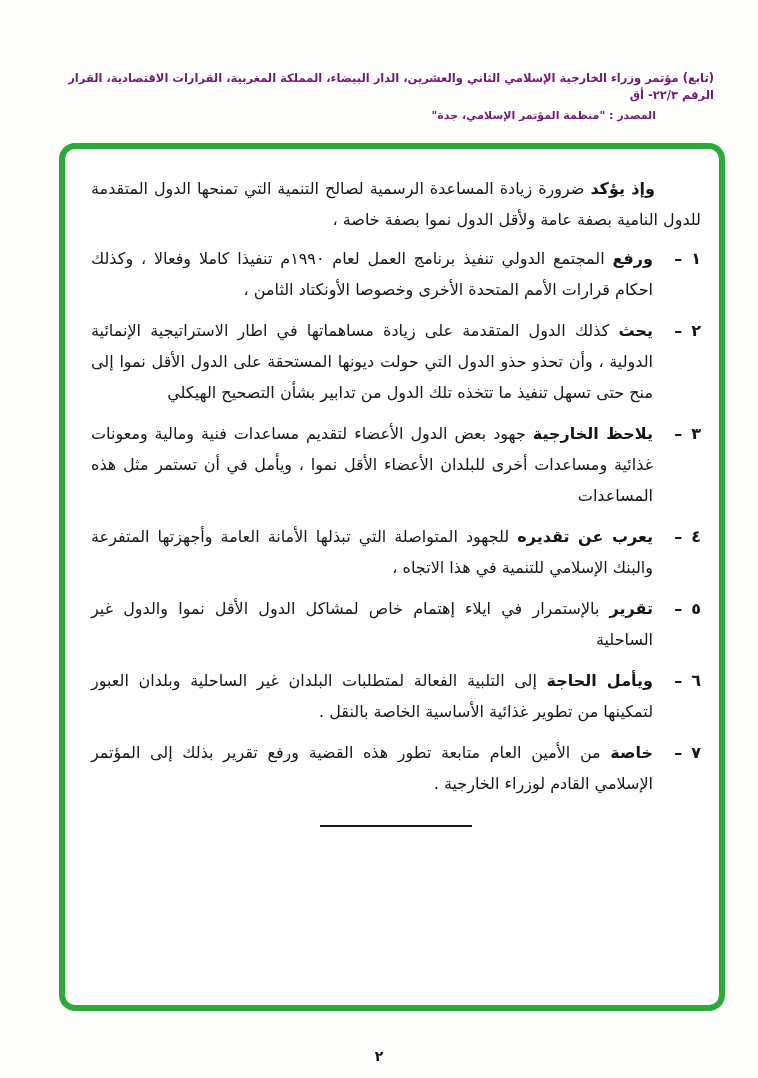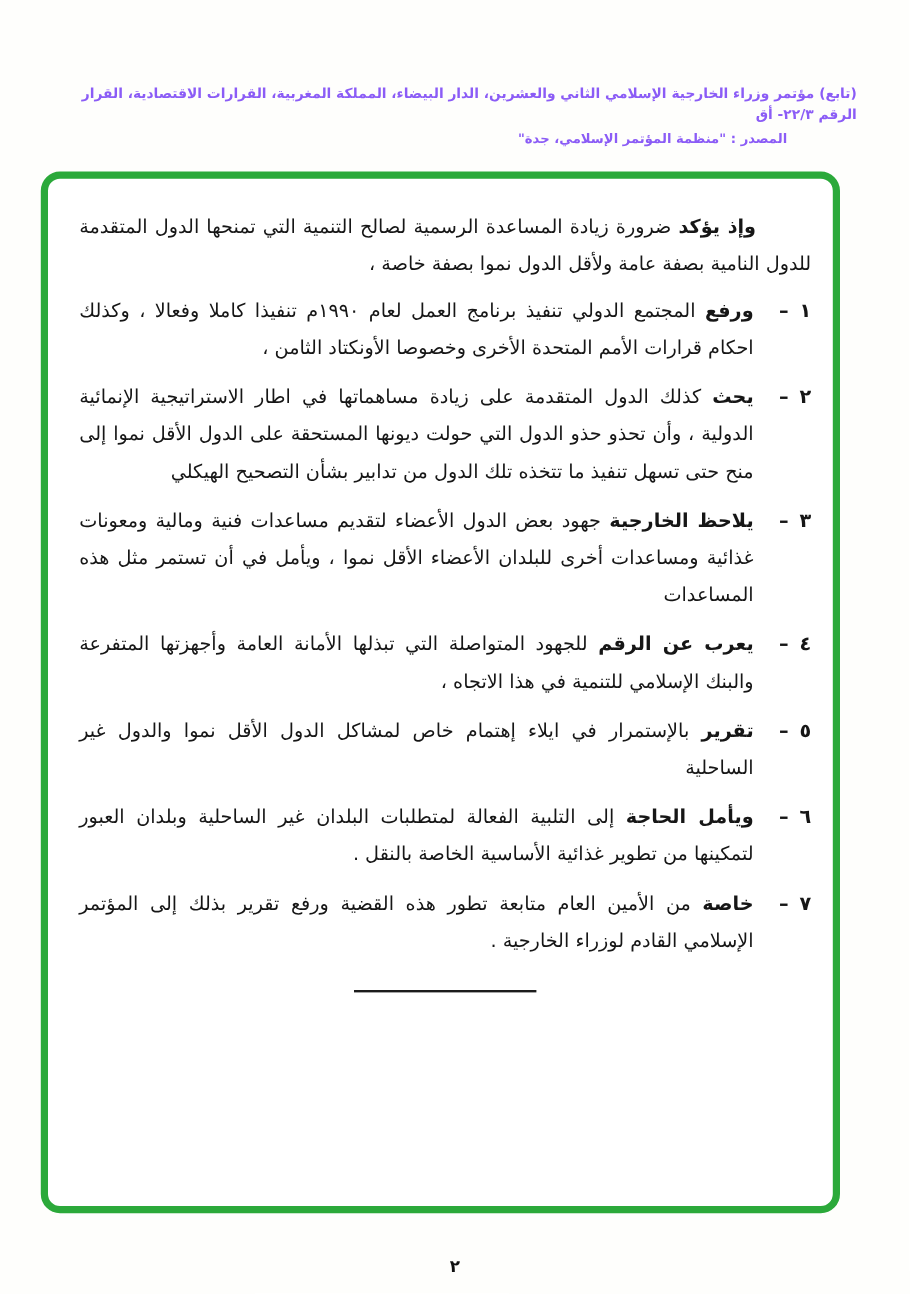--- a/index.html
+++ b/index.html
@@ -17,38 +17,38 @@
   }
 
   
   .doc-header {
     position: absolute;
     top: 70px;
     right: 44px;
     left: 40px;
     direction: rtl;
     text-align: right;
-    color: #8b5cf6;
+    color: #701a75;
   }
   .doc-header .line1 {
     font-size: 11.5px;
     font-weight: bold;
     line-height: 17px;
   }
   .doc-header .line2 {
     font-size: 11px;
     font-weight: bold;
     margin-top: 5px;
     padding-right: 58px;
   }
 
   
   .green-frame {
     position: absolute;
-    left: 34px;
+    left: 59px;
     top: 143px;
     width: 666px;
     height: 868px;
     border: 6px solid #2ba93a;
     border-radius: 16px;
     background: #ffffff;
   }
   .content {
     direction: rtl;
     padding: 24px 18px 0 26px;
@@ -135,21 +135,21 @@
           <span class="num"><span>٣</span><span class="dash">–</span></span>
           <span class="itext">
             <span class="lead">يلاحظ الخارجية</span>
             <span>جهود بعض الدول الأعضاء لتقديم مساعدات فنية ومالية ومعونات غذائية ومساعدات أخرى للبلدان الأعضاء الأقل نموا ، ويأمل في أن تستمر مثل هذه المساعدات</span>
           </span>
         </div>
 
         <div class="item">
           <span class="num"><span>٤</span><span class="dash">–</span></span>
           <span class="itext">
-            <span class="lead">يعرب عن الرقم</span>
+            <span class="lead">يعرب عن تقديره</span>
             <span>للجهود المتواصلة التي تبذلها الأمانة العامة وأجهزتها المتفرعة والبنك الإسلامي للتنمية في هذا الاتجاه ،</span>
           </span>
         </div>
 
         <div class="item">
           <span class="num"><span>٥</span><span class="dash">–</span></span>
           <span class="itext">
             <span class="lead">تقرير</span>
             <span>بالإستمرار في ايلاء إهتمام خاص لمشاكل الدول الأقل نموا والدول غير الساحلية</span>
           </span>

